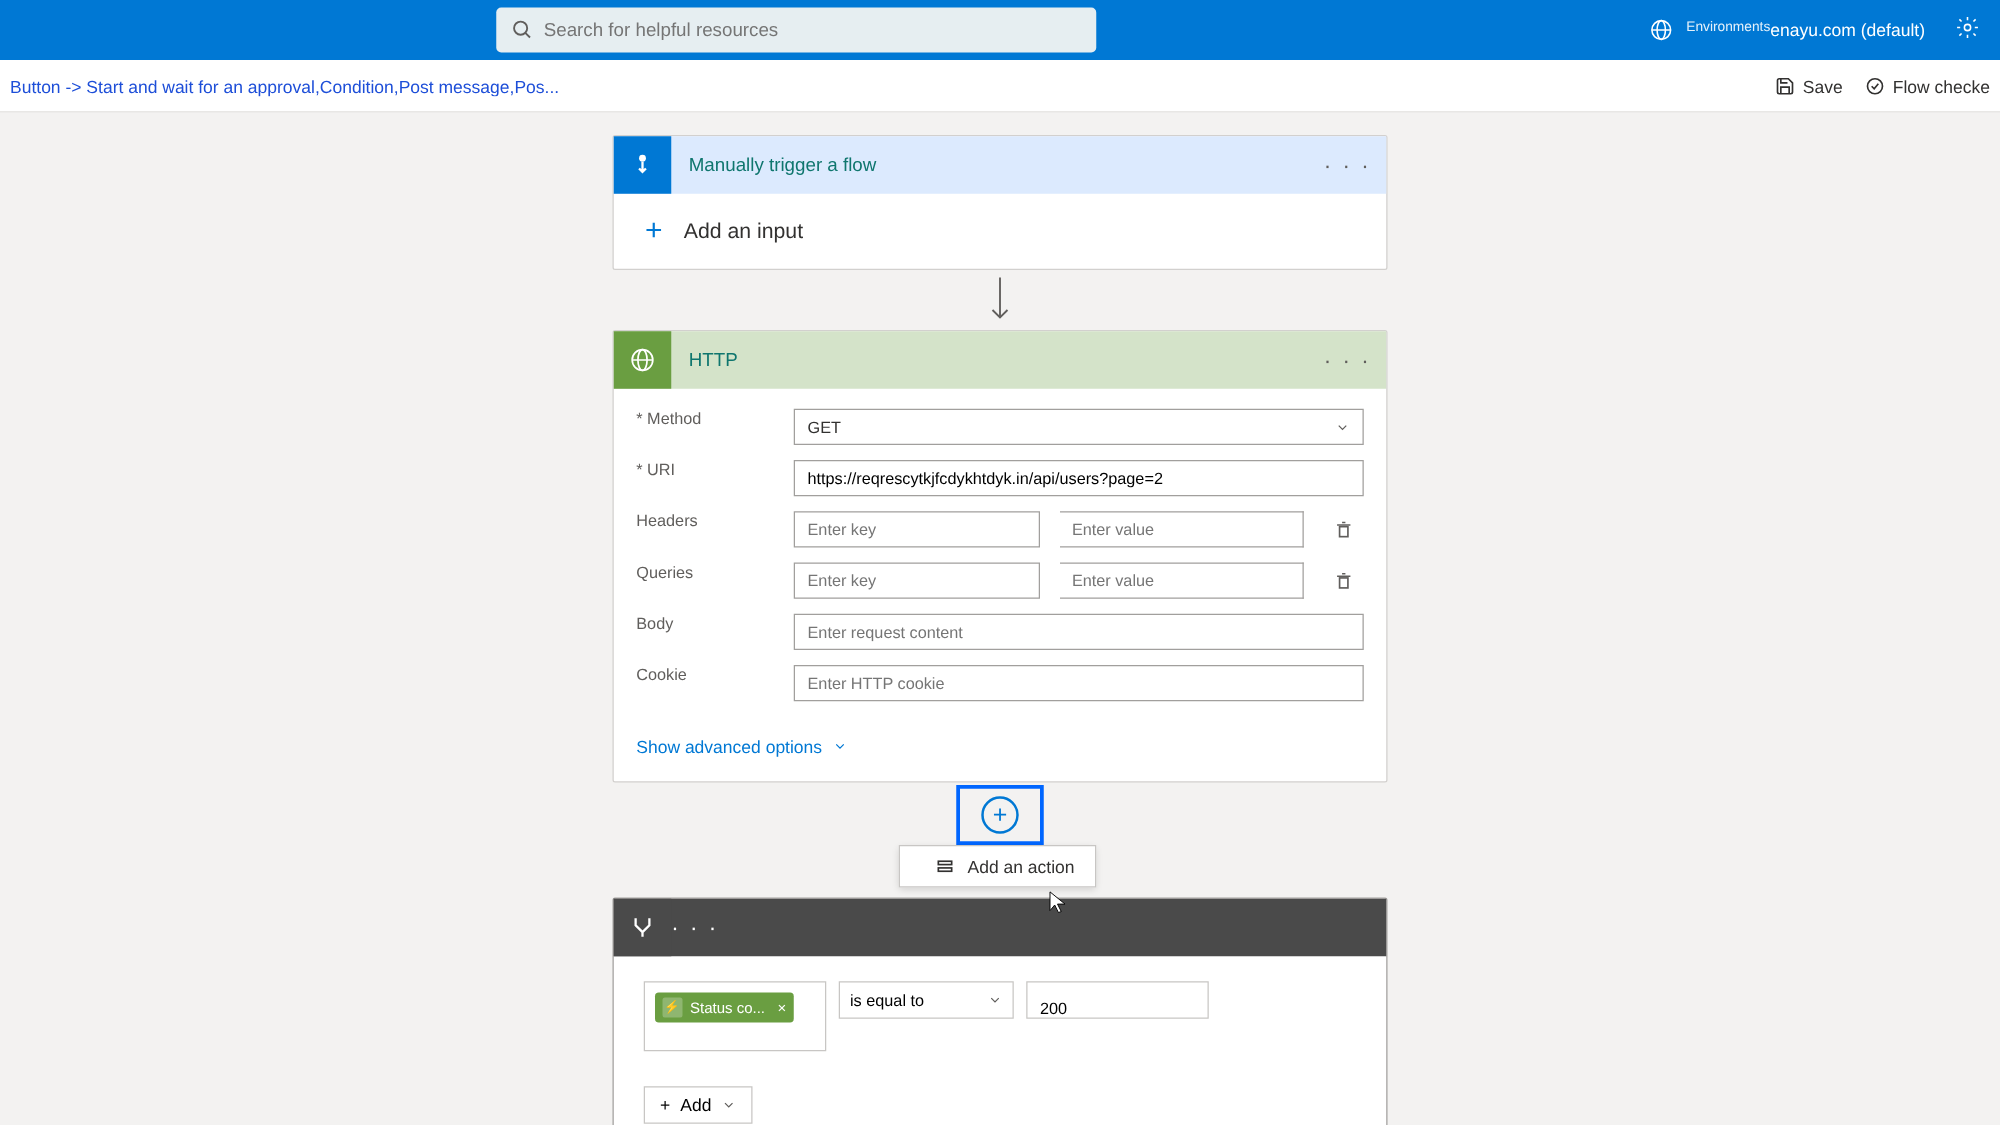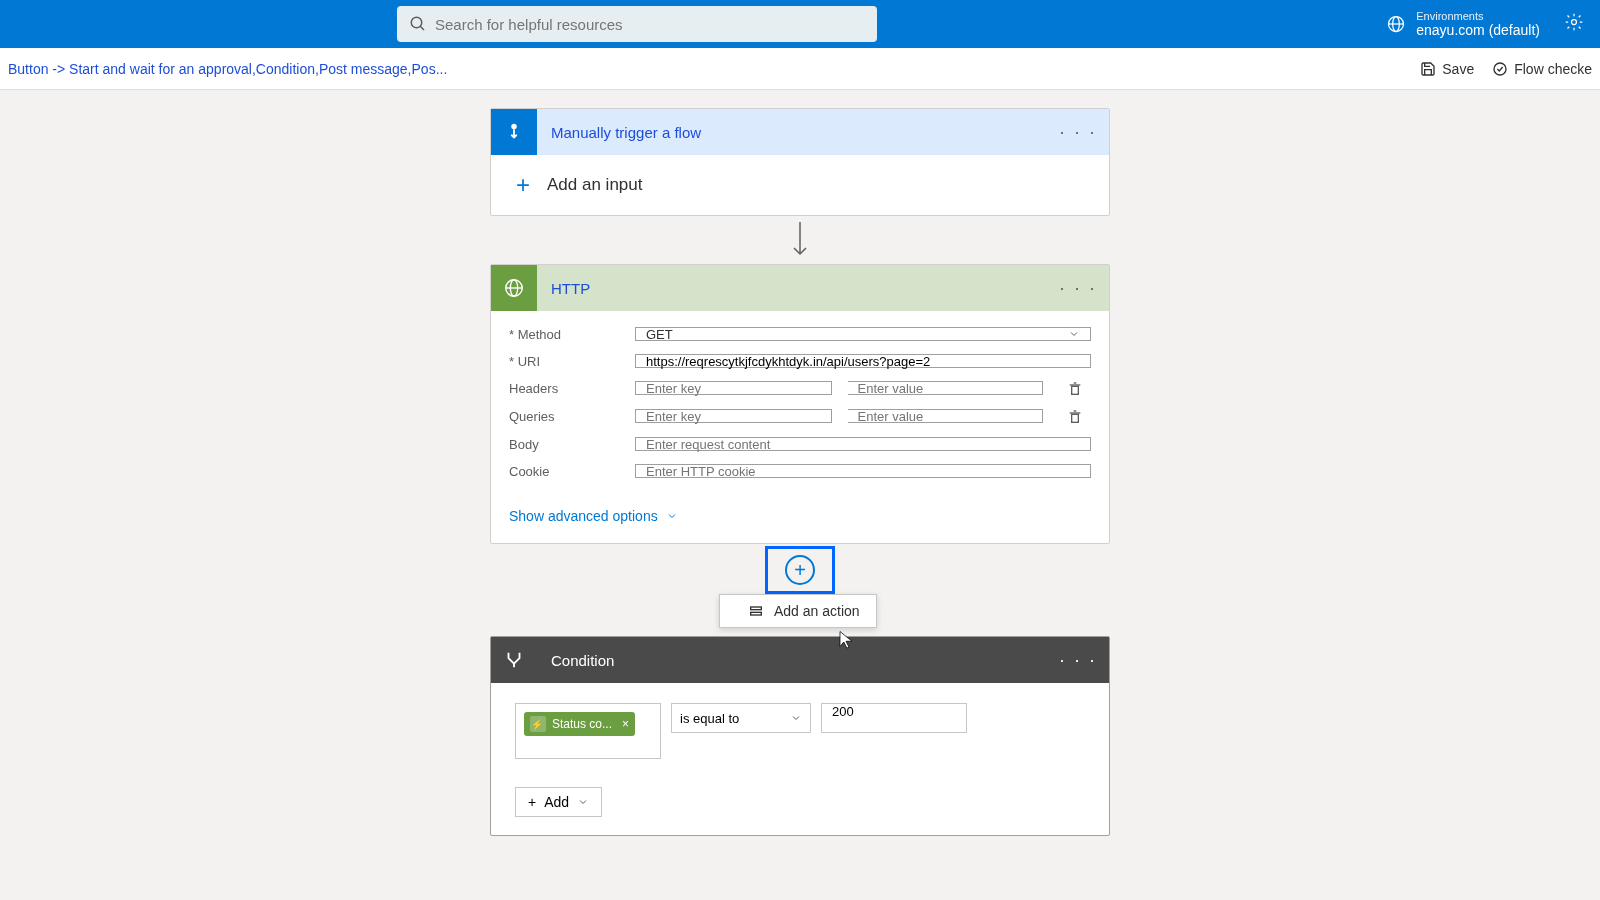--- a/index.html
+++ b/index.html
@@ -4,56 +4,56 @@
 <style>
 * { box-sizing: border-box; margin: 0; padding: 0; font-family: "Segoe UI", Arial, sans-serif; }
 body { background: #f3f2f1; width: 1600px; height: 900px; overflow: hidden; }
 
 
 .topbar { background: #0078d4; height: 48px; display: flex; align-items: center; padding: 0 12px; position: relative; }
 .search { background: #e6eef1; width: 480px; height: 36px; border-radius: 4px; display: flex; align-items: center; padding: 0 12px; margin-left: 385px; }
 .search svg { flex: 0 0 18px; }
 .search input { border: none; background: transparent; margin-left: 8px; font-size: 15px; flex: 1; color: #404040; outline: none; }
 .env { position: absolute; right: 60px; color: #fff; font-size: 12px; display: flex; align-items: center; gap: 10px; }
-.env .env-text { display: flex; flex-direction: column; }
+.env .env-text { display: flex; flex-direction: row; }
 .env .env-label { font-size: 11px; opacity: .9; }
 .env .env-value { font-size: 14px; }
 .settings-icon { position: absolute; right: 16px; color: #fff; }
 
 
 .secbar { background: #fff; height: 42px; display: flex; align-items: center; padding: 0 8px; border-bottom: 1px solid #e1dfdd; justify-content: space-between; }
 .breadcrumb { color: #1d4ed8; font-size: 14px; white-space: nowrap; overflow: hidden; text-overflow: ellipsis; max-width: 800px; }
 .secbar-actions { display: flex; gap: 18px; color: #323130; font-size: 14px; }
 .secbar-btn { display: flex; align-items: center; gap: 6px; cursor: pointer; }
 
 
 .canvas { padding: 18px 0 0 0; display: flex; flex-direction: column; align-items: center; position: relative; }
 
 .card { width: 620px; background: #fff; border: 1px solid #d2d0ce; border-radius: 2px; }
 .card-head { display: flex; align-items: center; height: 46px; }
 .card-iconbox { width: 46px; height: 46px; display: flex; align-items: center; justify-content: center; color: #fff; }
 .trig-head { background: #dceafe; }
 .trig-icon { background: #0078d4; }
-.card-title { margin-left: 14px; flex: 1; font-size: 15px; color: #1d4ed8; }
+.card-title { margin-left: 14px; flex: 1; font-size: 15px; color: #0f766e; }
 .card-more { margin-right: 12px; color: #605e5c; cursor: pointer; letter-spacing: 2px; font-size: 18px; }
 .card-body { padding: 16px 22px; }
 
 .add-input { display: flex; align-items: center; gap: 14px; color: #323130; font-size: 17px; cursor: pointer; }
 .add-input .plus { color: #0078d4; font-size: 24px; font-weight: 300; width: 20px; text-align: center; }
 
 .arrow-down { margin: 4px 0; color: #605e5c; }
 
 
 .http-head { background: #d4e3c9; }
 .http-icon { background: #6a9e41; }
 .form { padding: 16px 18px 12px 18px; }
 .row { display: flex; align-items: flex-start; margin-bottom: 12px; }
 .row label { width: 126px; font-size: 13px; color: #605e5c; }
 .row .req::before { content: "* "; }
-.field { flex: 1; height: 14px; border: 1px solid #a19f9d; display: flex; align-items: center; padding: 0 10px; font-size: 13px; color: #323130; background: #fff; }
+.field { flex: 1; height: 29px; border: 1px solid #a19f9d; display: flex; align-items: center; padding: 0 10px; font-size: 13px; color: #323130; background: #fff; }
 .field.select { justify-content: space-between; }
 .field input { border: none; width: 100%; outline: none; font-size: 13px; background: transparent; }
 .kv { display: flex; gap: 16px; }
 .kv .field { flex: 1; }
 .kv .field + .field { border-left: none; }
 .kv-icon { width: 32px; display: flex; align-items: center; justify-content: center; color: #605e5c; cursor: pointer; }
 .adv { padding: 4px 18px 18px 18px; }
 .adv a { color: #0078d4; font-size: 14px; text-decoration: none; display: inline-flex; align-items: center; gap: 8px; }
 
 
@@ -72,21 +72,21 @@
 .cond-icon { background: #4a4a4a; }
 .cond-head .card-title { color: #fff; }
 .cond-head .card-more { color: #fff; }
 .cond-body { padding: 20px 24px 18px 24px; }
 .cond-row { display: flex; align-items: flex-start; gap: 10px; }
 .pill-wrap { border: 1px solid #c8c6c4; padding: 8px; height: 56px; width: 146px; display: flex; }
 .pill { background: #6a9e41; color: #fff; border-radius: 3px; padding: 3px 6px; font-size: 12px; display: inline-flex; align-items: center; gap: 6px; height: 24px; }
 .pill .pill-icon { width: 16px; height: 16px; background: rgba(255,255,255,.25); border-radius: 2px; display: flex; align-items: center; justify-content: center; font-size: 10px; }
 .pill .x { margin-left: 4px; cursor: pointer; }
 .cond-op { border: 1px solid #c8c6c4; width: 140px; height: 30px; display: flex; align-items: center; justify-content: space-between; padding: 0 8px; font-size: 13px; }
-.cond-val { border: 1px solid #c8c6c4; width: 146px; height: 30px; padding: 0 10px; display: flex; align-items: flex-start; font-size: 13px; }
+.cond-val { border: 1px solid #c8c6c4; width: 146px; height: 30px; padding: 0 10px; display: flex; align-items: flex-end; font-size: 13px; }
 .cond-add { margin-top: 28px; border: 1px solid #c8c6c4; display: inline-flex; align-items: center; gap: 8px; padding: 6px 12px; font-size: 14px; cursor: pointer; }
 .cond-add .chev { color: #605e5c; }
 
 .chev-svg { width: 12px; height: 12px; }
 </style>
 </head>
 <body>
 
 <div class="topbar">
   <div class="search">
@@ -267,21 +267,20 @@
       </svg>
   </div>
 
   <div class="card cond-card">
     <div class="card-head cond-head">
       <div class="card-iconbox cond-icon">
         <svg width="22" height="22" viewBox="0 0 24 24" fill="none" stroke="#fff" stroke-width="2">
             <path d="M6 4v6l6 6v4M18 4v6l-6 6"></path>
           </svg>
       </div>
-      <div class="card-title">Condition</div>
       <div class="card-more">· · ·</div>
     </div>
     <div class="cond-body">
       <div class="cond-row">
         <div class="pill-wrap">
           <span class="pill">
             <span class="pill-icon">⚡</span>
             <span>Status co...</span>
             <span class="x">×</span>
           </span>

